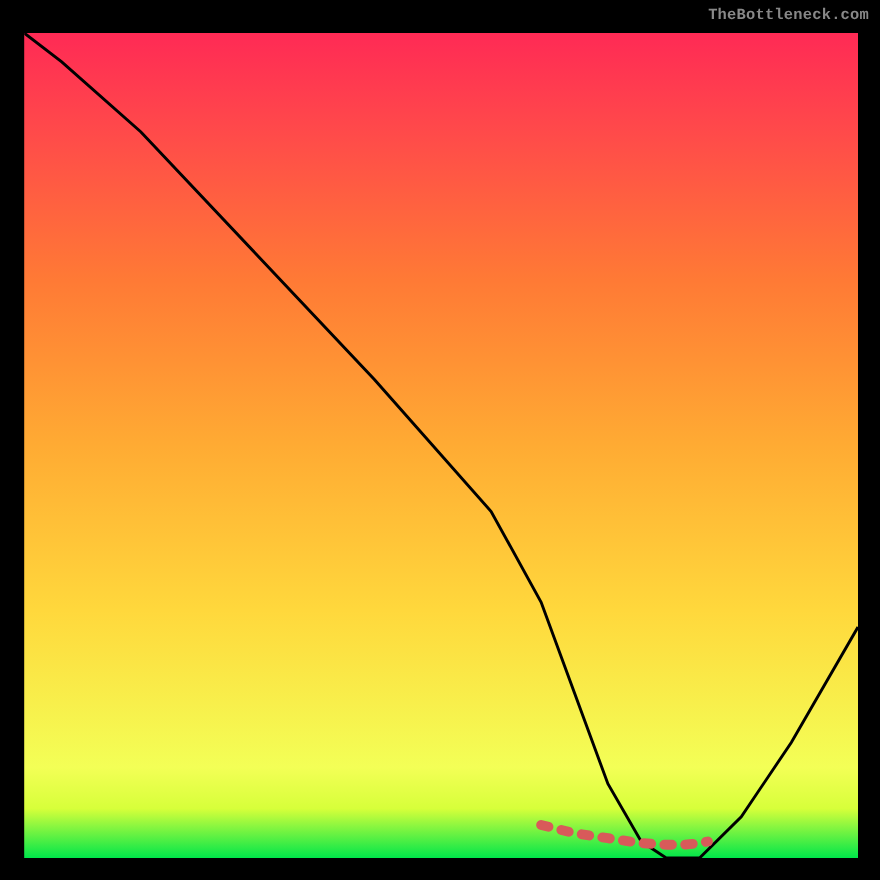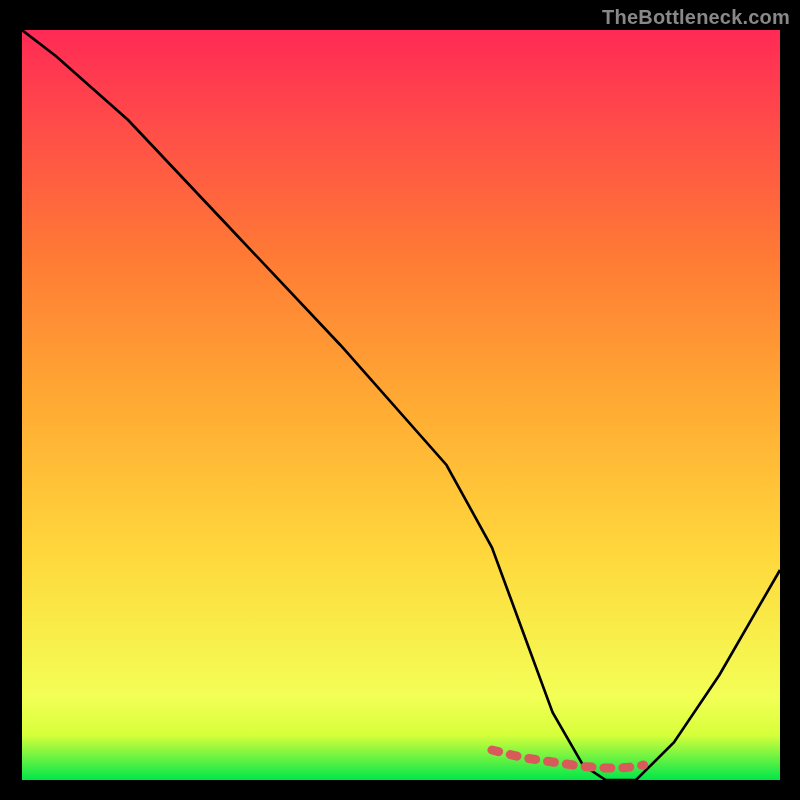--- a/index.html
+++ b/index.html
@@ -15,24 +15,25 @@
     position: relative;
     width: 800px;
     height: 800px;
     background: #000;
   }
   .attribution {
     position: absolute;
     top: 6px;
     right: 10px;
     color: #888;
-    font-size: 20px;
+    font-size: 14px;
     font-weight: bold;
     letter-spacing: 0.2px;
     z-index: 5;
+    font-family: Liberation Mono, monospace;
   }
   .plot-area {
     position: absolute;
     left: 22px;
     top: 30px;
     width: 758px;
     height: 750px;
   }
   .gradient {
     position: absolute;

